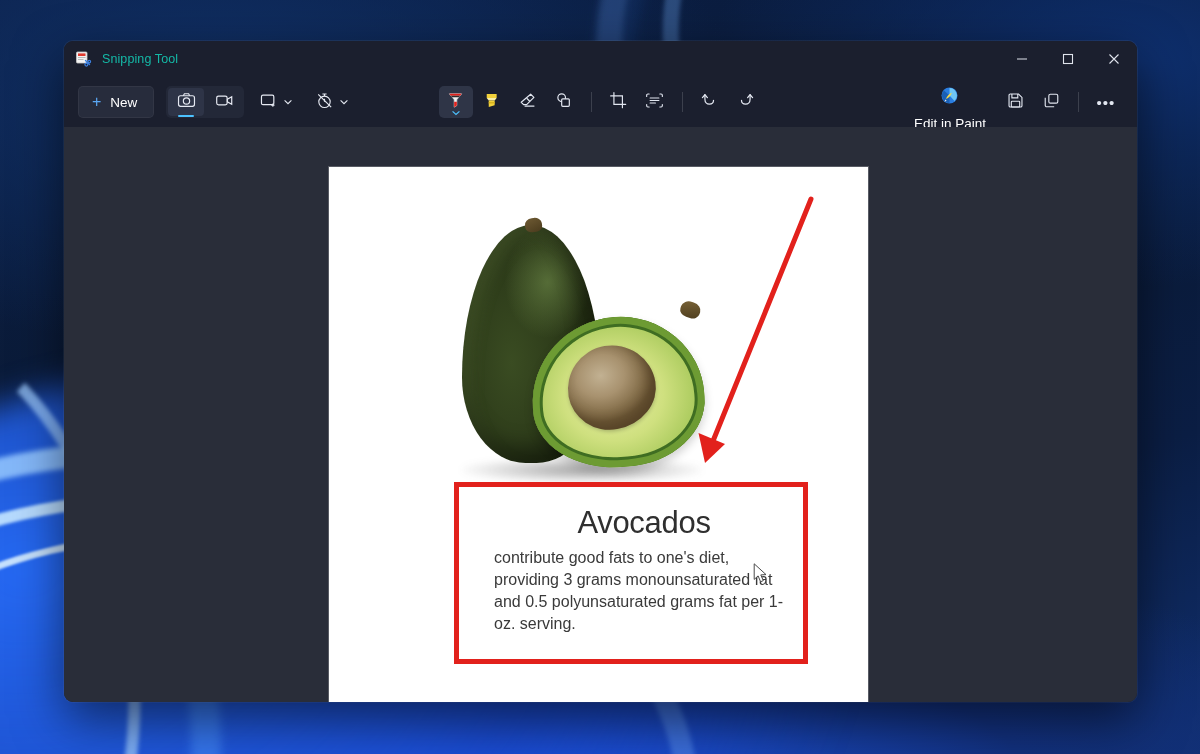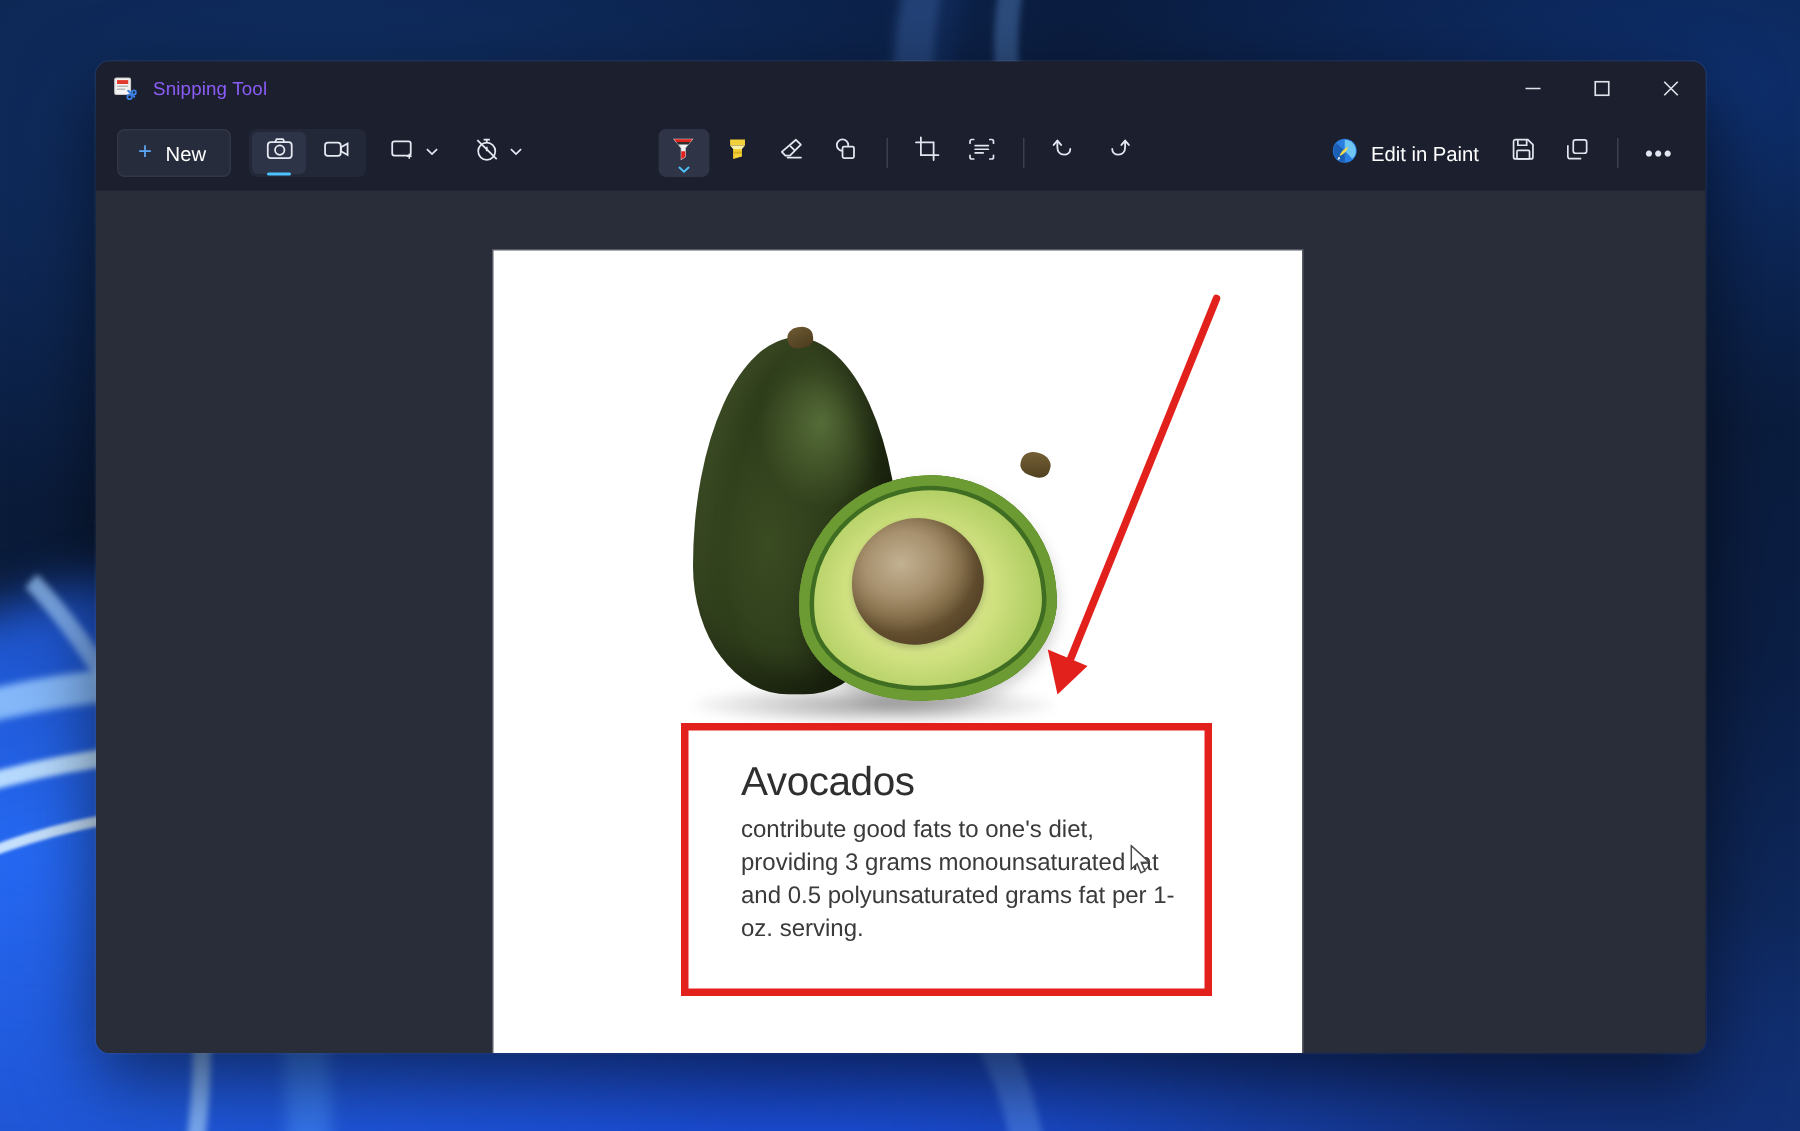--- a/index.html
+++ b/index.html
@@ -70,21 +70,21 @@
     overflow: hidden; display: flex; flex-direction: column;
   }
 
   
   #titlebar {
     height: 36px; flex: 0 0 36px; display: flex; align-items: center;
     background: #1b1f2e; position: relative;
   }
   #titlebar .app-icon { margin-left: 10px; width: 18px; height: 18px; position: relative; }
   #title-text {
-    margin-left: 10px; color: #8b5cf6; font-size: 12.5px; letter-spacing: .1px; text-align: center;
+    margin-left: 10px; color: #14b8a6; font-size: 12.5px; letter-spacing: .1px; text-align: center;
   }
   #win-controls { position: absolute; right: 0; top: 0; height: 36px; display: flex; }
   #win-controls .wc {
     width: 46px; height: 36px; display: flex; align-items: center; justify-content: center;
     color: #dfe3ec;
   }
 
   
   #toolbar {
     height: 50px; flex: 0 0 50px; background: #1b1f2e;
@@ -130,21 +130,21 @@
   }
   .tool-btn.selected { background: #2f3547; }
   .tool-btn .sel-chevron {
     position: absolute; bottom: 0px; left: 50%; transform: translateX(-50%);
     color: #4cc2ff; font-size: 8px; line-height: 1;
   }
   .tb-sep { width: 1px; height: 20px; background: rgba(255,255,255,0.15); margin: 0 8px; }
 
   #edit-in-paint {
     display: flex; align-items: center; gap: 8px; height: 32px; padding: 0 10px;
-    border-radius: 5px; color: #ffffff; font-size: 13.5px;
+    border-radius: 5px; color: #ffffff; font-size: 13.5px; flex-direction: column;
   }
 
   
   #canvas-area {
     flex: 1; background: #292d39; display: flex; align-items: center; justify-content: center;
     position: relative;
   }
   #snip-image {
     position: absolute; left: 265px; top: 40px; width: 539px; height: 537px;
     background: #ffffff; box-shadow: 0 0 0 1px rgba(255,255,255,0.22);
@@ -198,22 +198,22 @@
 
   
   #rect-annotation {
     position: absolute; left: 125px; top: 315px; width: 354px; height: 182px;
     border: 5px solid #e2211c;
   }
 
   
   #caption-block { position: absolute; left: 165px; top: 340px; width: 300px; color: #2b2b2b; }
   #caption-title {
-    font-size: 27px; font-weight: 400; letter-spacing: -0.3px; color: #2f2f2f;
-    line-height: 1.06; margin-bottom: 7px;
+    font-size: 31px; font-weight: 400; letter-spacing: -0.3px; color: #2f2f2f;
+    line-height: 1.06; margin-bottom: 7px; text-align: center;
   }
   #caption-body { font-size: 16px; line-height: 1.38; color: #3a3a3a; }
 
   
   #mouse-cursor { position: absolute; left: 689px; top: 436px; width: 16px; height: 22px; }
 </style>
 </head>
 <body>
 
 <div id="desktop">

